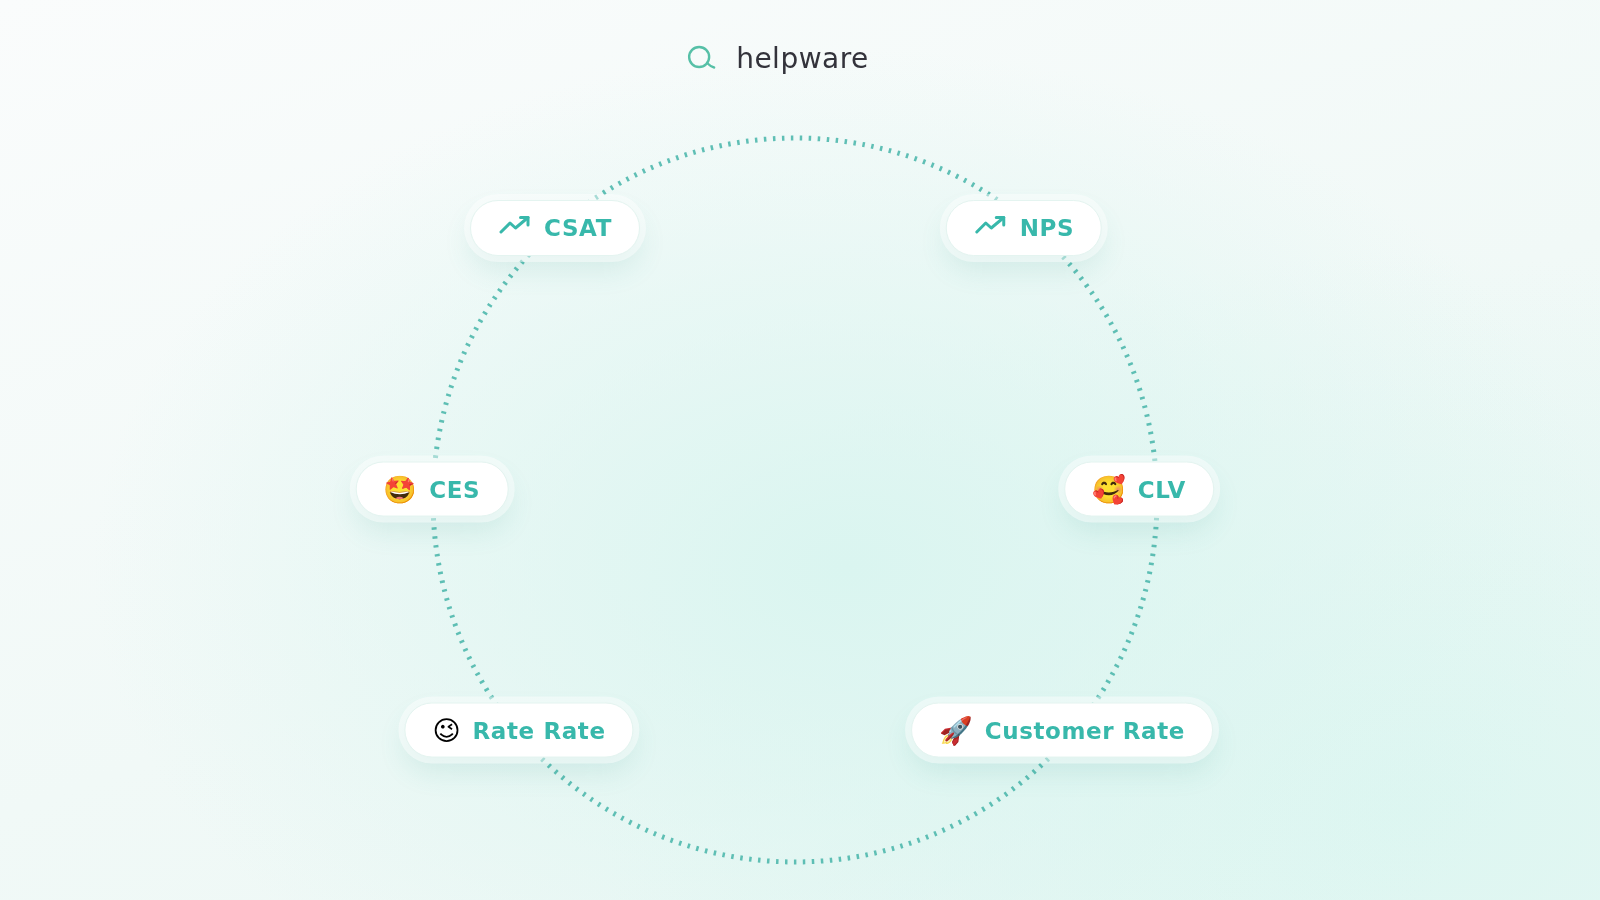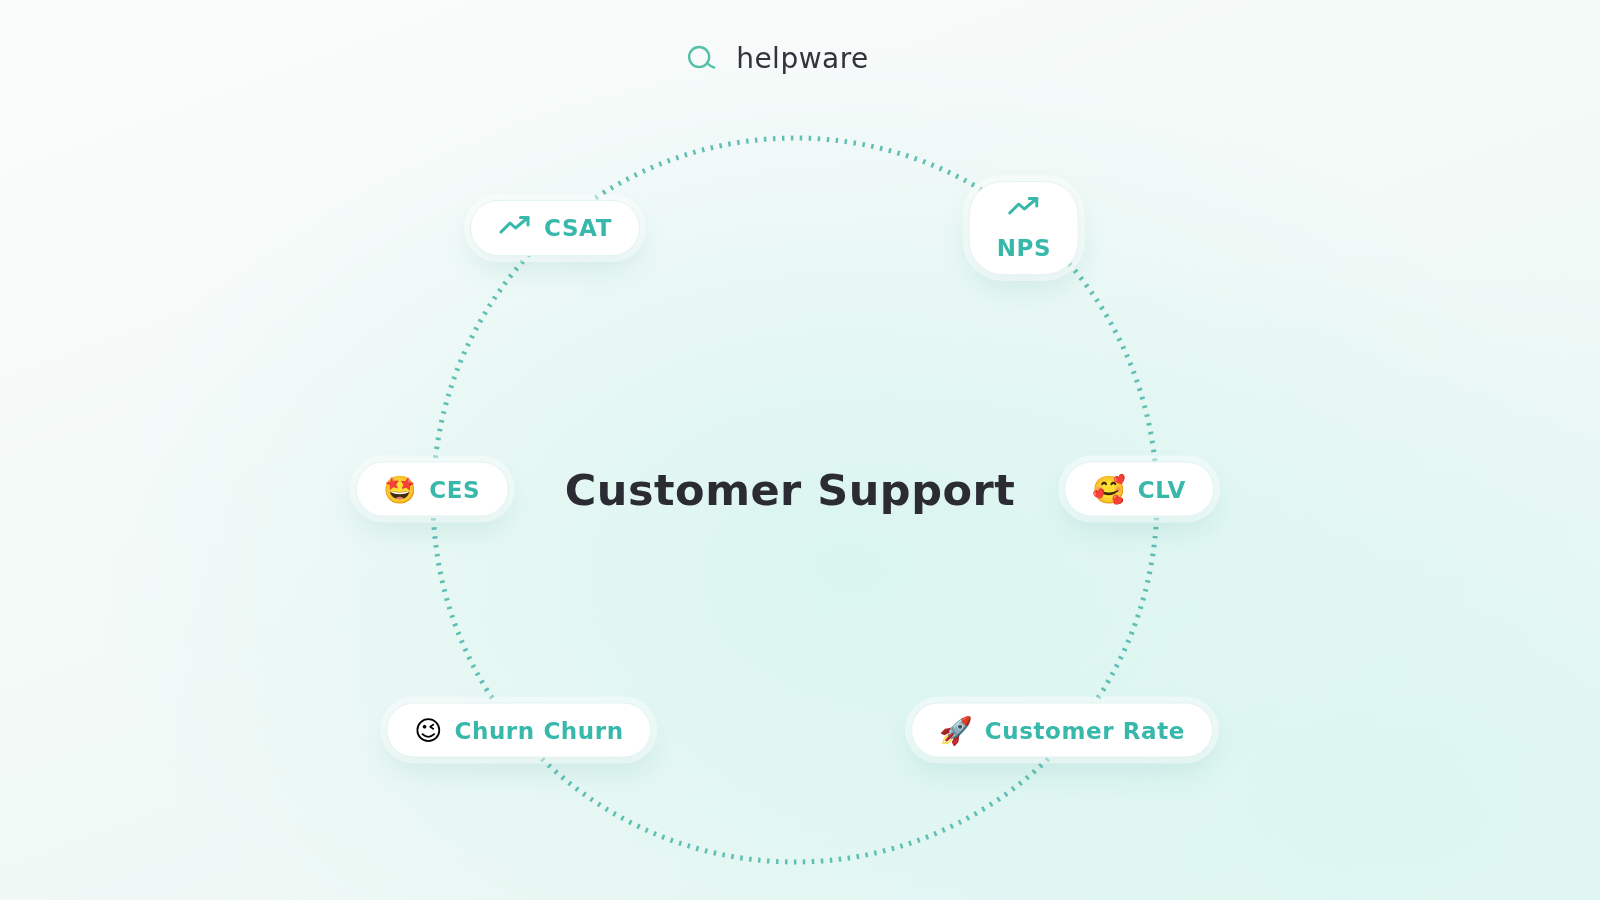--- a/index.html
+++ b/index.html
@@ -56,21 +56,21 @@
     box-shadow:0 0 0 6px rgba(255,255,255,.45), 0 14px 28px rgba(64,160,150,.14);
     white-space:nowrap;
   }
   .pill .label{
     font-size:23px; font-weight:700; color:var(--accent,#38b8ab); letter-spacing:.6px;
   }
   .pill .emoji{font-size:27px; line-height:1;}
   .pill .trend{display:block;}
 
   .pill-csat{left:555px; top:228px;}
-  .pill-nps{left:1024px; top:228px;flex-direction:column;}
+  .pill-nps{left:1024px; top:228px;}
   .pill-ces{left:432px; top:489px;}
   .pill-clv{left:1139px; top:489px;}
   .pill-churn{left:519px; top:730px;}
   .pill-retention{left:1062px; top:730px;}
 </style>
 </head>
 <body>
 
 <div class="logo">
   <span style="display:block;height:30px;">
@@ -82,21 +82,20 @@
   <span class="logo-text">helpware</span>
 </div>
 
 <div class="circle-layer">
   <svg width="1600" height="900" viewBox="0 0 1600 900">
     <circle cx="795" cy="500" r="362" fill="none" stroke="#4fb8ad" stroke-width="5" stroke-dasharray="2.5 6.5" opacity="0.9"></circle>
   </svg>
 </div>
 
 <div class="center-title">
-  <span class="line2">Customer Support</span>
 </div>
 
 <div class="pill pill-csat">
   <span class="trend">
     <svg width="34" height="24" viewBox="0 0 34 24" fill="none">
       <path d="M3 18 L12 9 L17.5 14 L30 3.5" stroke="#38b8ab" stroke-width="3" stroke-linecap="round" stroke-linejoin="round"></path>
       <path d="M22.5 3.5 H30 V11" stroke="#38b8ab" stroke-width="3" stroke-linecap="round" stroke-linejoin="round"></path>
     </svg>
   </span>
   <span class="label">CSAT</span>
@@ -117,19 +116,19 @@
   <span class="label">CES</span>
 </div>
 
 <div class="pill pill-clv">
   <span class="emoji">🥰</span>
   <span class="label">CLV</span>
 </div>
 
 <div class="pill pill-churn">
   <span class="emoji">😉</span>
-  <span class="label">Churn Churn</span>
+  <span class="label">Rate Rate</span>
 </div>
 
 <div class="pill pill-retention">
   <span class="emoji">🚀</span>
   <span class="label">Customer Rate</span>
 </div>
 
 </body></html>

